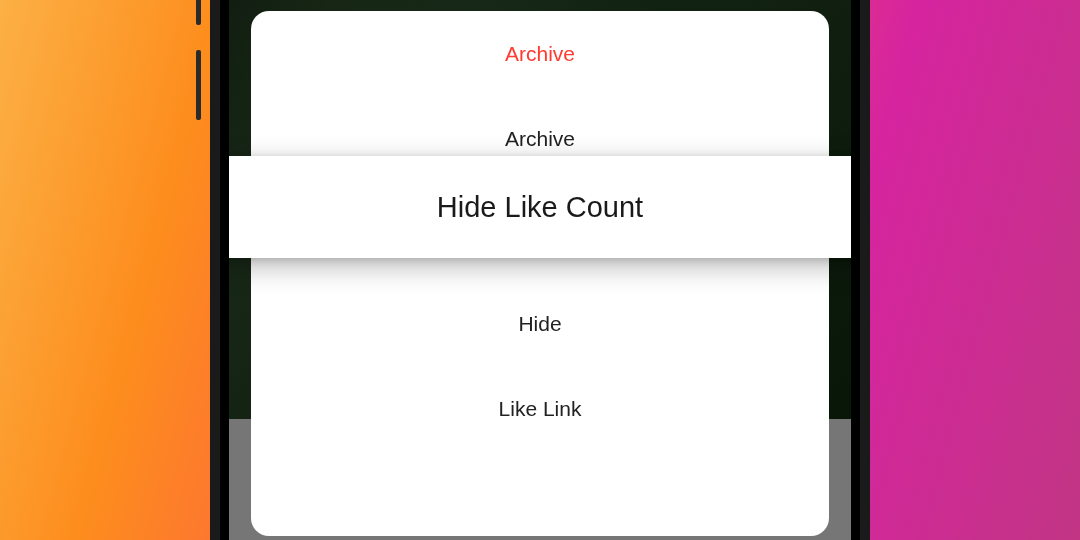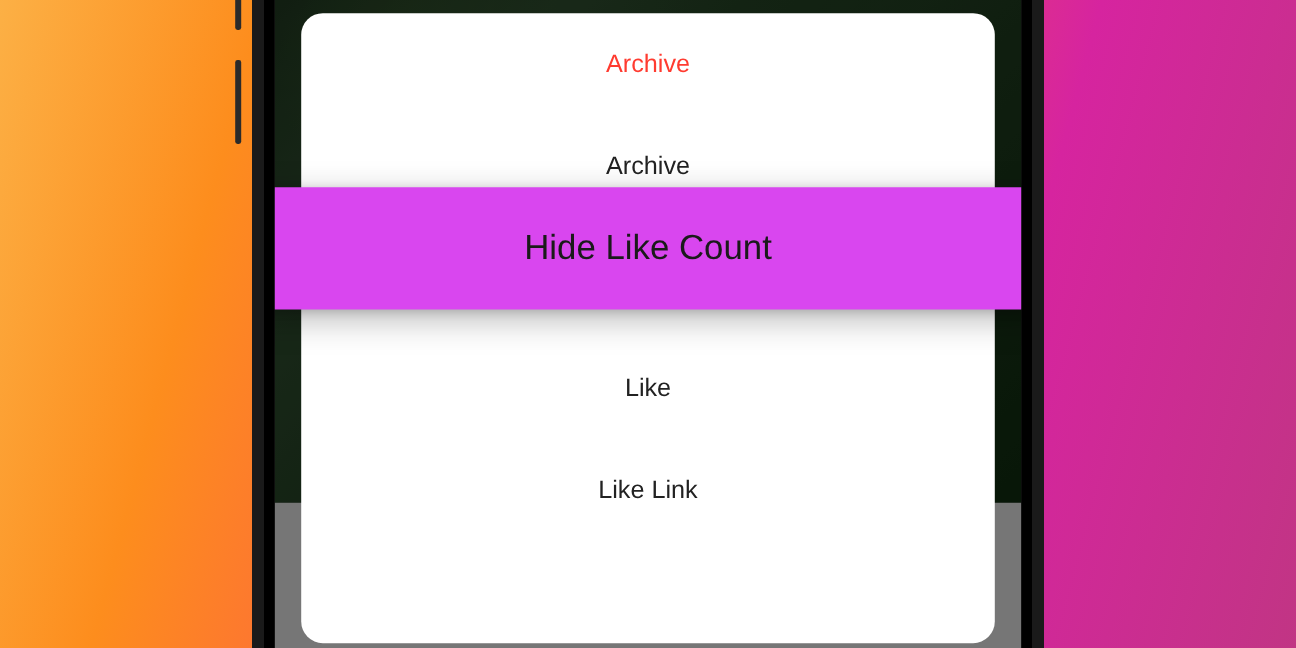--- a/index.html
+++ b/index.html
@@ -124,21 +124,21 @@
     .action-item.destructive {
       color: #ff3b30;
     }
     
     .highlighted-callout {
       position: absolute;
       left: -32px;
       right: -32px;
       top: 257px;
       height: 102px;
-      background: #d946ef;
+      background: #ffffff;
       border-radius: 12px;
       box-shadow: 0 8px 28px rgba(0,0,0,0.28), 0 2px 8px rgba(0,0,0,0.15);
       display: flex;
       align-items: center;
       justify-content: center;
       font-size: 29px;
       font-weight: 400;
       color: #1a1a1a;
       z-index: 10;
       cursor: pointer;
@@ -170,21 +170,21 @@
         </div>
 
         <div class="action-item">
           <span>Archive</span>
         </div>
 
         <div class="spacer-for-callout"></div>
 
 
         <div class="action-item">
-          <span>Like</span>
+          <span>Hide</span>
         </div>
 
         <div class="action-item">
           <span>Like Link</span>
         </div>
 
         <div class="action-item">
           
         </div>
 

